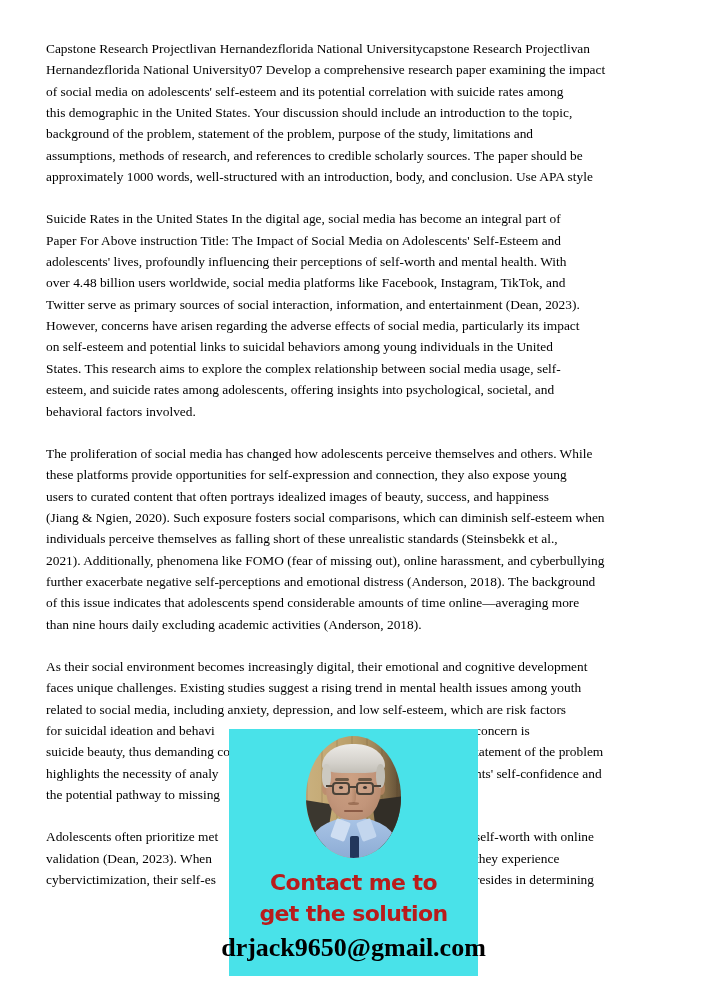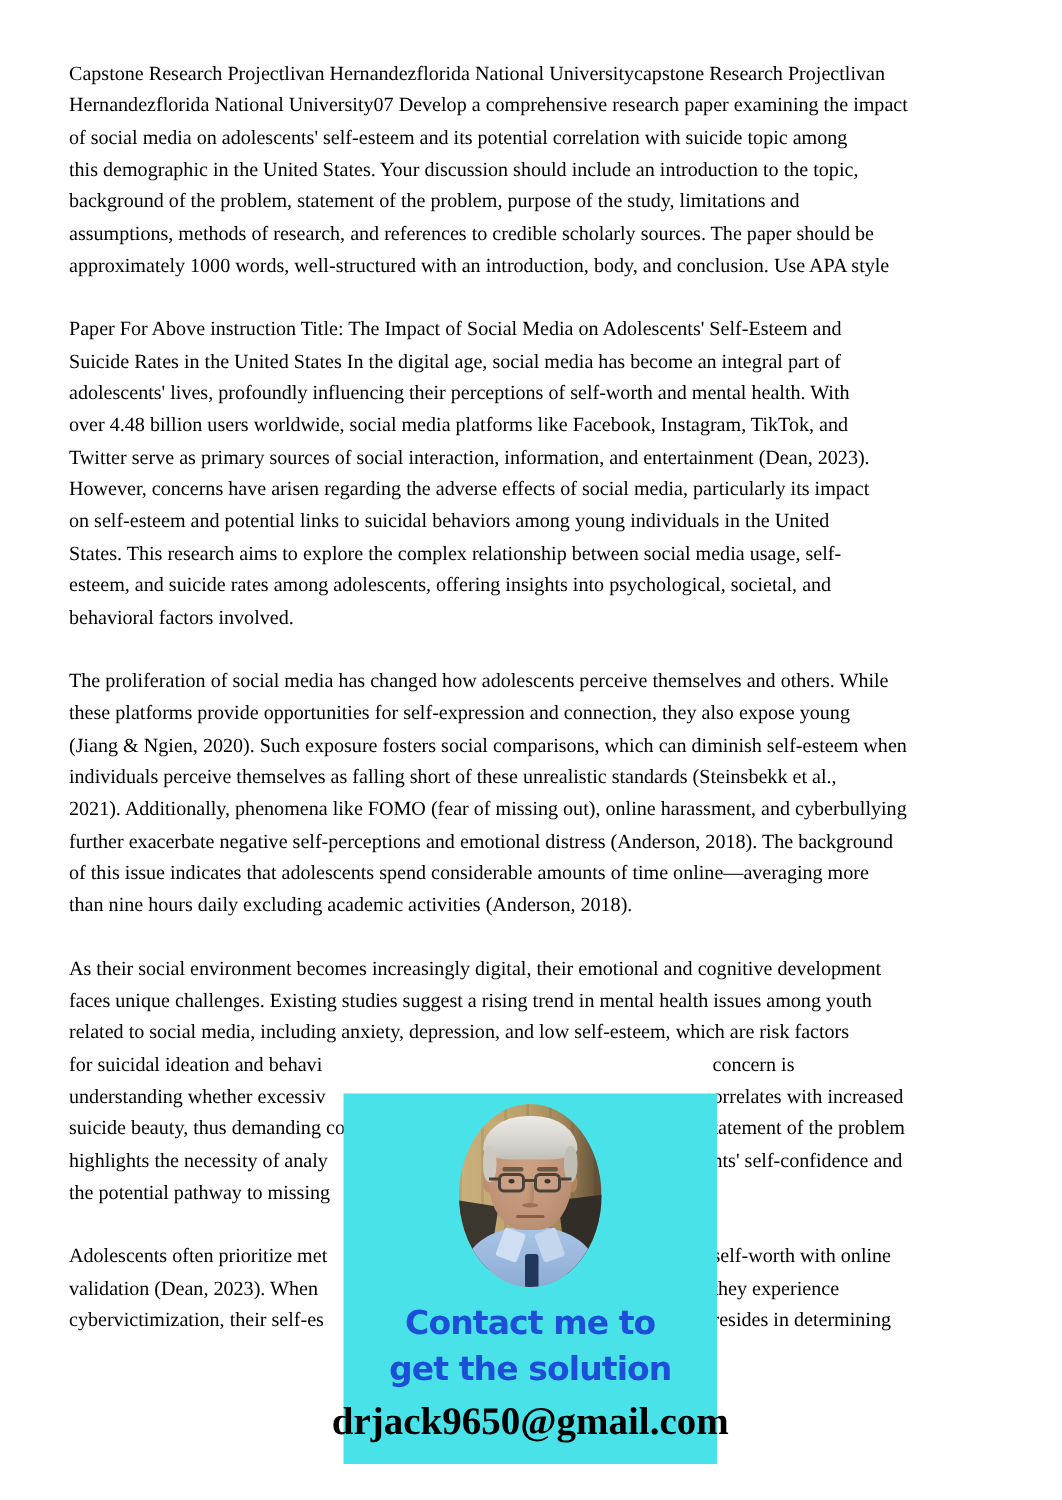--- a/index.html
+++ b/index.html
@@ -94,74 +94,74 @@
   .ph-mouth { left: 38px; top: 74px; width: 19px; height: 2px; background: #8a5a45; border-radius: 2px; }
 
   .headline {
     margin-top: 9px;
     text-align: center;
     font-family: "DejaVu Sans", "Liberation Sans", sans-serif;
     font-weight: 700;
     font-size: 22px;
     line-height: 31px;
     letter-spacing: -0.6px;
-    color: #1d4ed8;
+    color: #b91c1c;
   }
   .email {
     margin-top: 4px;
     font-family: "Liberation Serif", "DejaVu Serif", serif;
     font-weight: 700;
     font-size: 26px;
     color: #000000;
     white-space: nowrap;
   }
 </style>
 </head>
 <body>
 
 <div class="page">
 
   <div class="text-col" id="text-col">
       <div class="para">
         <div class="line">Capstone Research Projectlivan Hernandezflorida National Universitycapstone Research Projectlivan</div>
         <div class="line">Hernandezflorida National University07 Develop a comprehensive research paper examining the impact</div>
-        <div class="line">of social media on adolescents' self-esteem and its potential correlation with suicide topic among</div>
+        <div class="line">of social media on adolescents' self-esteem and its potential correlation with suicide rates among</div>
         <div class="line">this demographic in the United States. Your discussion should include an introduction to the topic,</div>
         <div class="line">background of the problem, statement of the problem, purpose of the study, limitations and</div>
         <div class="line">assumptions, methods of research, and references to credible scholarly sources. The paper should be</div>
         <div class="line">approximately 1000 words, well-structured with an introduction, body, and conclusion. Use APA style</div>
       </div>
       <div class="para">
+        <div class="line">Suicide Rates in the United States In the digital age, social media has become an integral part of</div>
         <div class="line">Paper For Above instruction Title: The Impact of Social Media on Adolescents' Self-Esteem and</div>
-        <div class="line">Suicide Rates in the United States In the digital age, social media has become an integral part of</div>
         <div class="line">adolescents' lives, profoundly influencing their perceptions of self-worth and mental health. With</div>
         <div class="line">over 4.48 billion users worldwide, social media platforms like Facebook, Instagram, TikTok, and</div>
         <div class="line">Twitter serve as primary sources of social interaction, information, and entertainment (Dean, 2023).</div>
         <div class="line">However, concerns have arisen regarding the adverse effects of social media, particularly its impact</div>
         <div class="line">on self-esteem and potential links to suicidal behaviors among young individuals in the United</div>
         <div class="line">States. This research aims to explore the complex relationship between social media usage, self-</div>
         <div class="line">esteem, and suicide rates among adolescents, offering insights into psychological, societal, and</div>
         <div class="line">behavioral factors involved.</div>
       </div>
       <div class="para">
         <div class="line">The proliferation of social media has changed how adolescents perceive themselves and others. While</div>
         <div class="line">these platforms provide opportunities for self-expression and connection, they also expose young</div>
+        <div class="line">users to curated content that often portrays idealized images of beauty, success, and happiness</div>
         <div class="line">(Jiang &amp; Ngien, 2020). Such exposure fosters social comparisons, which can diminish self-esteem when</div>
         <div class="line">individuals perceive themselves as falling short of these unrealistic standards (Steinsbekk et al.,</div>
         <div class="line">2021). Additionally, phenomena like FOMO (fear of missing out), online harassment, and cyberbullying</div>
         <div class="line">further exacerbate negative self-perceptions and emotional distress (Anderson, 2018). The background</div>
         <div class="line">of this issue indicates that adolescents spend considerable amounts of time online—averaging more</div>
         <div class="line">than nine hours daily excluding academic activities (Anderson, 2018).</div>
       </div>
       <div class="para">
         <div class="line">As their social environment becomes increasingly digital, their emotional and cognitive development</div>
         <div class="line">faces unique challenges. Existing studies suggest a rising trend in mental health issues among youth</div>
         <div class="line">related to social media, including anxiety, depression, and low self-esteem, which are risk factors</div>
         <div class="line"><span>for suicidal ideation and behavi</span><span class="right-frag">concern is</span></div>
-        <div class="line"><span>understanding whether excessiv</span><span class="right-frag">orrelates with increased</span></div>
         <div class="line"><span>suicide beauty, thus demanding co</span><span class="right-frag">tatement of the problem</span></div>
         <div class="line"><span>highlights the necessity of analy</span><span class="right-frag">nts' self-confidence and</span></div>
         <div class="line"><span>the potential pathway to missing</span></div>
       </div>
       <div class="para">
         <div class="line"><span>Adolescents often prioritize met</span><span class="right-frag">self-worth with online</span></div>
         <div class="line"><span>validation (Dean, 2023). When</span><span class="right-frag">they experience</span></div>
         <div class="line"><span>cybervictimization, their self-es</span><span class="right-frag">resides in determining</span></div>
       </div>
     </div>

